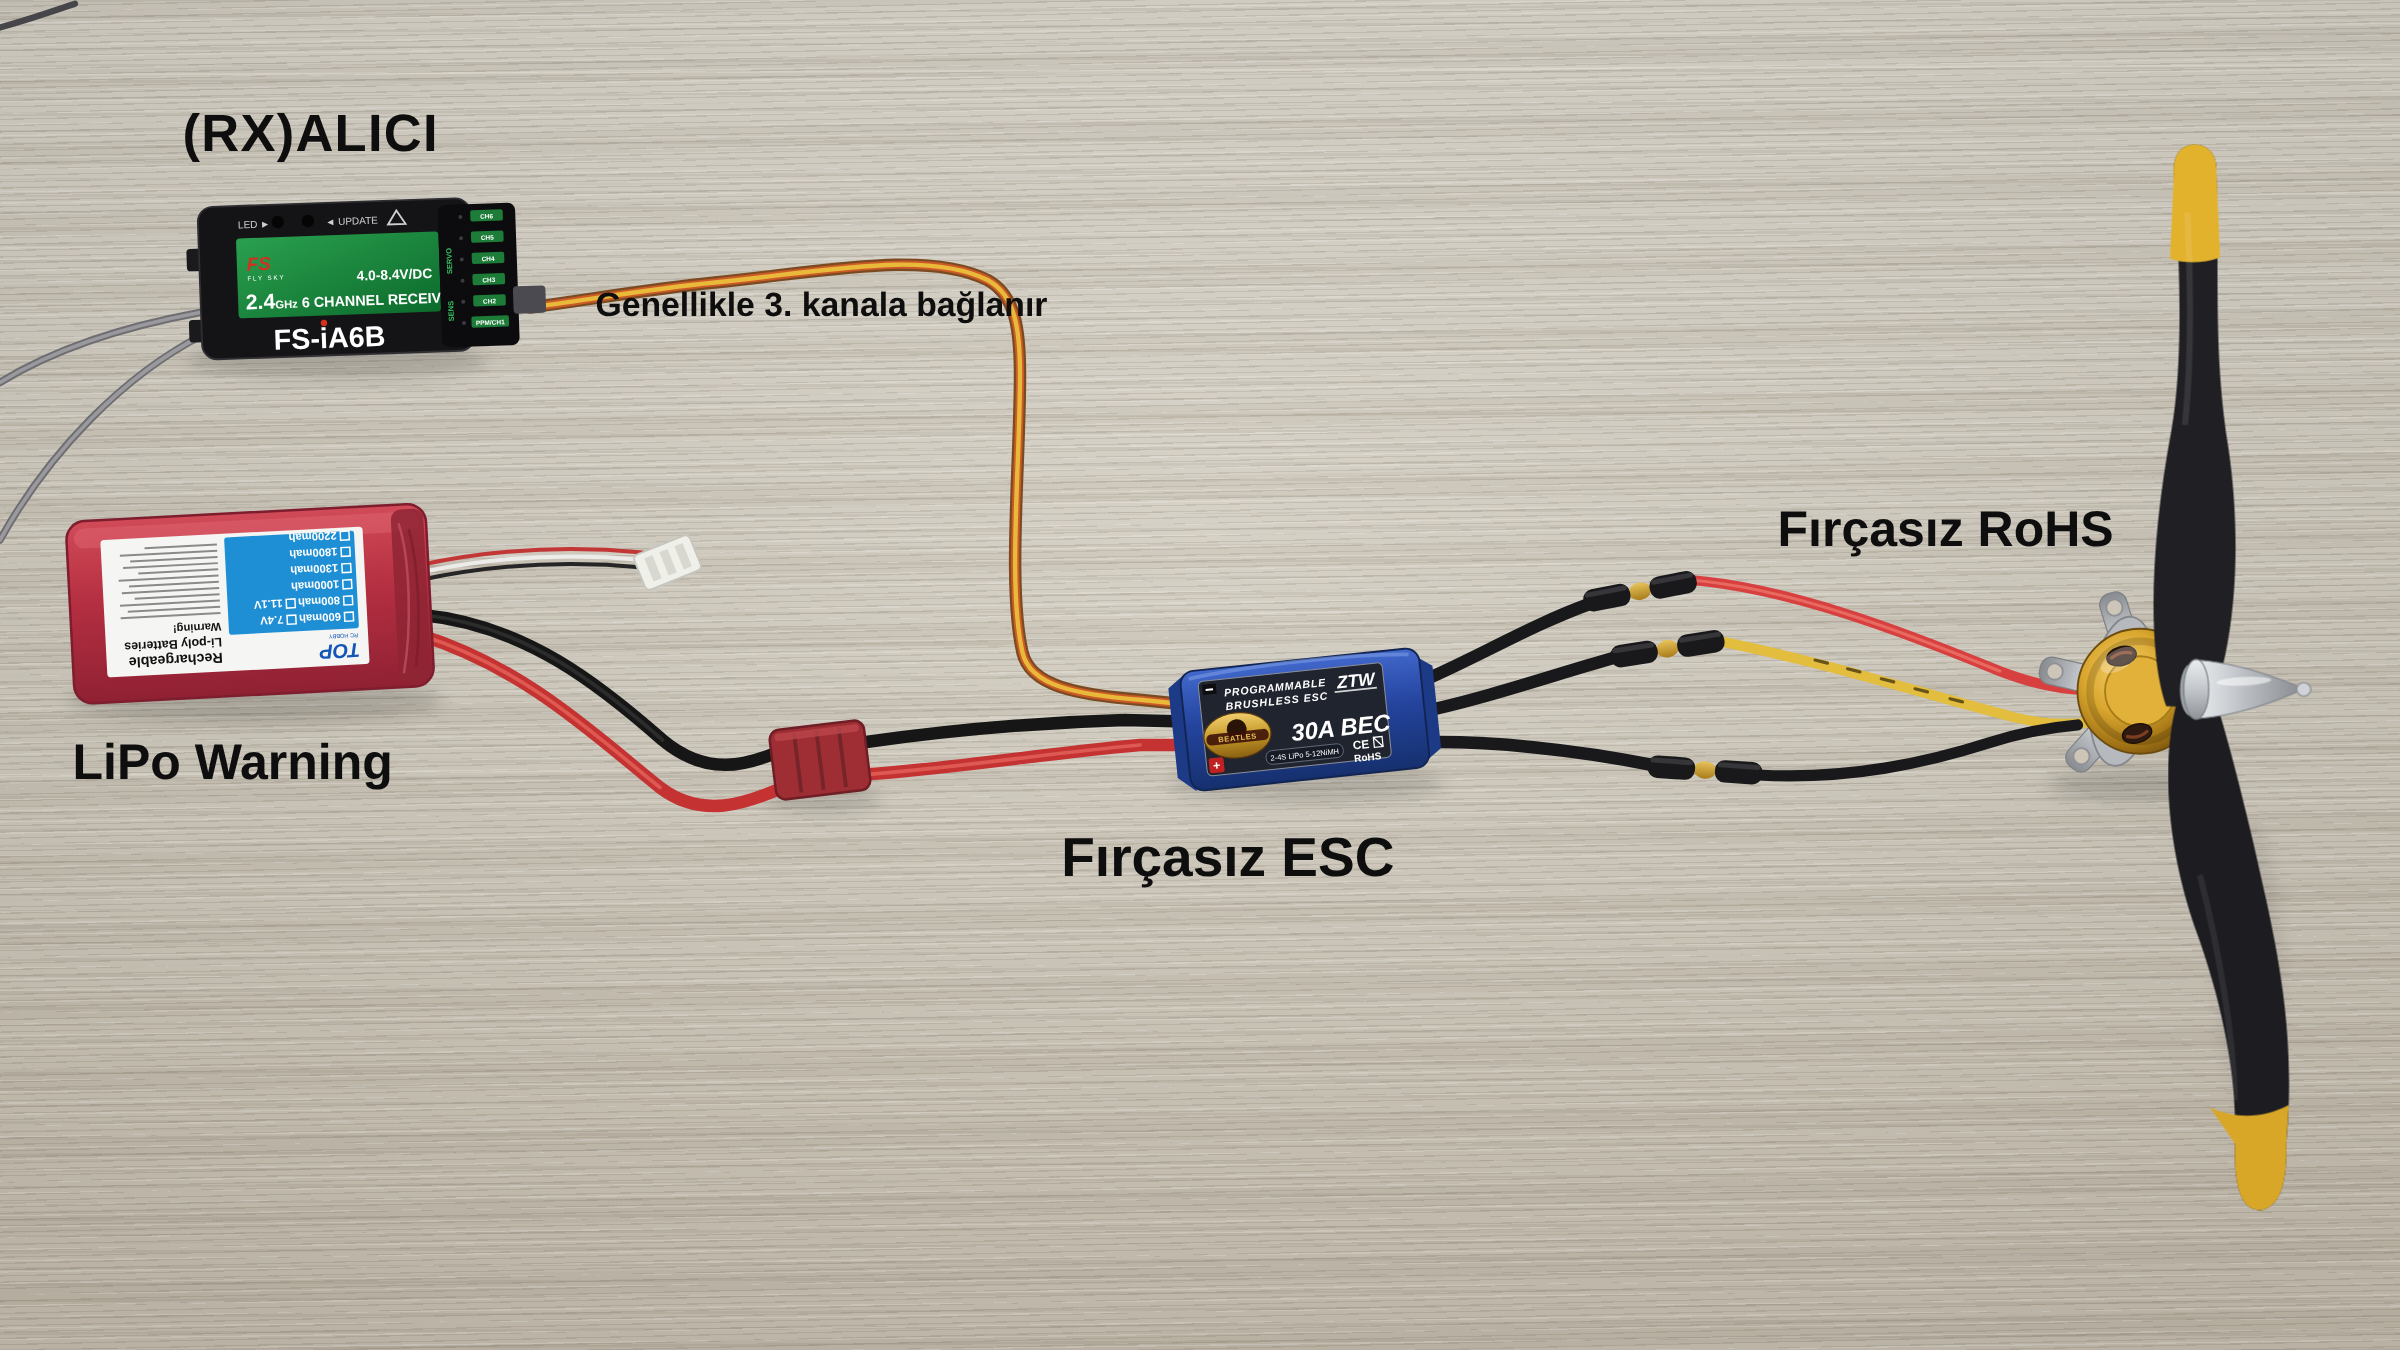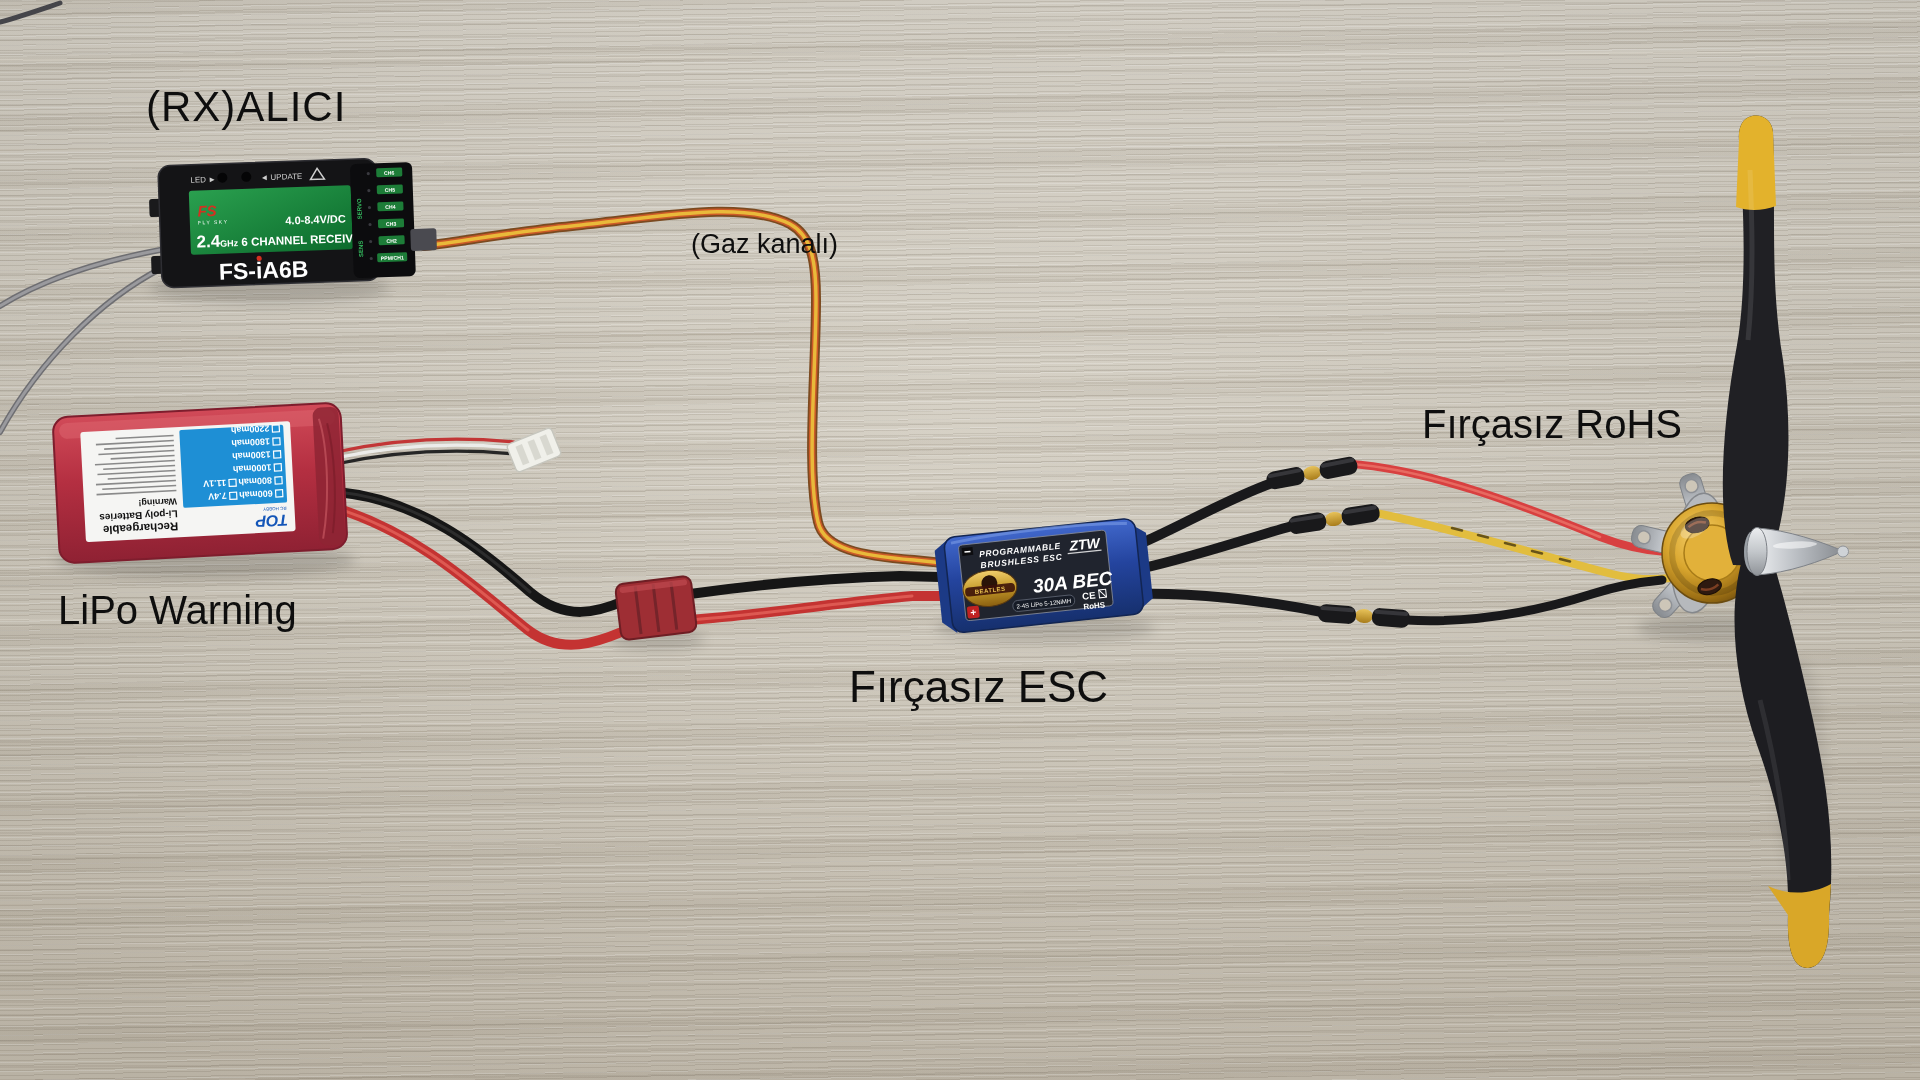--- a/index.html
+++ b/index.html
@@ -8,21 +8,21 @@
     font-family:"Liberation Sans",sans-serif;
     background:
       radial-gradient(ellipse at 50% 40%, rgba(255,255,255,0.10), rgba(0,0,0,0.07) 90%),
       repeating-linear-gradient(179.2deg, rgba(255,255,255,0.20) 0 1px, rgba(0,0,0,0) 1px 9px),
       repeating-linear-gradient(178.7deg, rgba(122,112,95,0.20) 0 1px, rgba(0,0,0,0) 1px 5px),
       repeating-linear-gradient(179.6deg, rgba(104,94,78,0.10) 0 2px, rgba(0,0,0,0) 2px 13px),
       repeating-linear-gradient(178.9deg, rgba(138,126,106,0.09) 0 18px, rgba(0,0,0,0) 18px 57px),
       linear-gradient(180deg,#d6d1c6 0%,#d0cabd 55%,#c7bfb0 100%);
   }
   svg{position:absolute;left:0;top:0;}
-  .lab{position:absolute;font-weight:normal;color:#0e0e0e;}
+  .lab{position:absolute;font-weight:bold;color:#0e0e0e;}
   .lab-receiver{left:146px;top:83px;font-size:42px;letter-spacing:1px;}
   .lab-servo{left:470px;top:228px;width:368px;text-align:right;font-size:27px;line-height:32px;}
   .lab-battery{left:58px;top:588px;font-size:40px;}
   .lab-esc{left:849px;top:662px;font-size:44px;}
   .lab-motor{left:1422px;top:402px;font-size:40px;}
   text{font-family:"Liberation Sans",sans-serif;}
 </style>
 </head>
 <body>
 
@@ -354,20 +354,20 @@
       <ellipse cx="1757" cy="551.5" rx="10" ry="24" fill="url(#gSilverV)" stroke="#7d8187" stroke-width="1"></ellipse>
       <circle cx="1843" cy="551.5" r="5.5" fill="#cfd3d7" stroke="#8f9398" stroke-width="1"></circle>
       <ellipse cx="1795" cy="545" rx="22" ry="3.5" fill="#ffffff" opacity="0.55" transform="rotate(-3 1795 545)"></ellipse>
     </g>
   </g>
 </svg>
 
 <div>
   <div class="lab lab-receiver">(RX)ALICI</div>
   <div class="lab lab-servo">
-    <div>(Gaz kanalı)</div>
+    <div>Genellikle 3. kanala bağlanır</div>
   </div>
   <div class="lab lab-battery">LiPo Warning</div>
   <div class="lab lab-esc">Fırçasız ESC</div>
   <div class="lab lab-motor">Fırçasız RoHS</div>
 </div>
 
 </div>
 
 </body></html>

